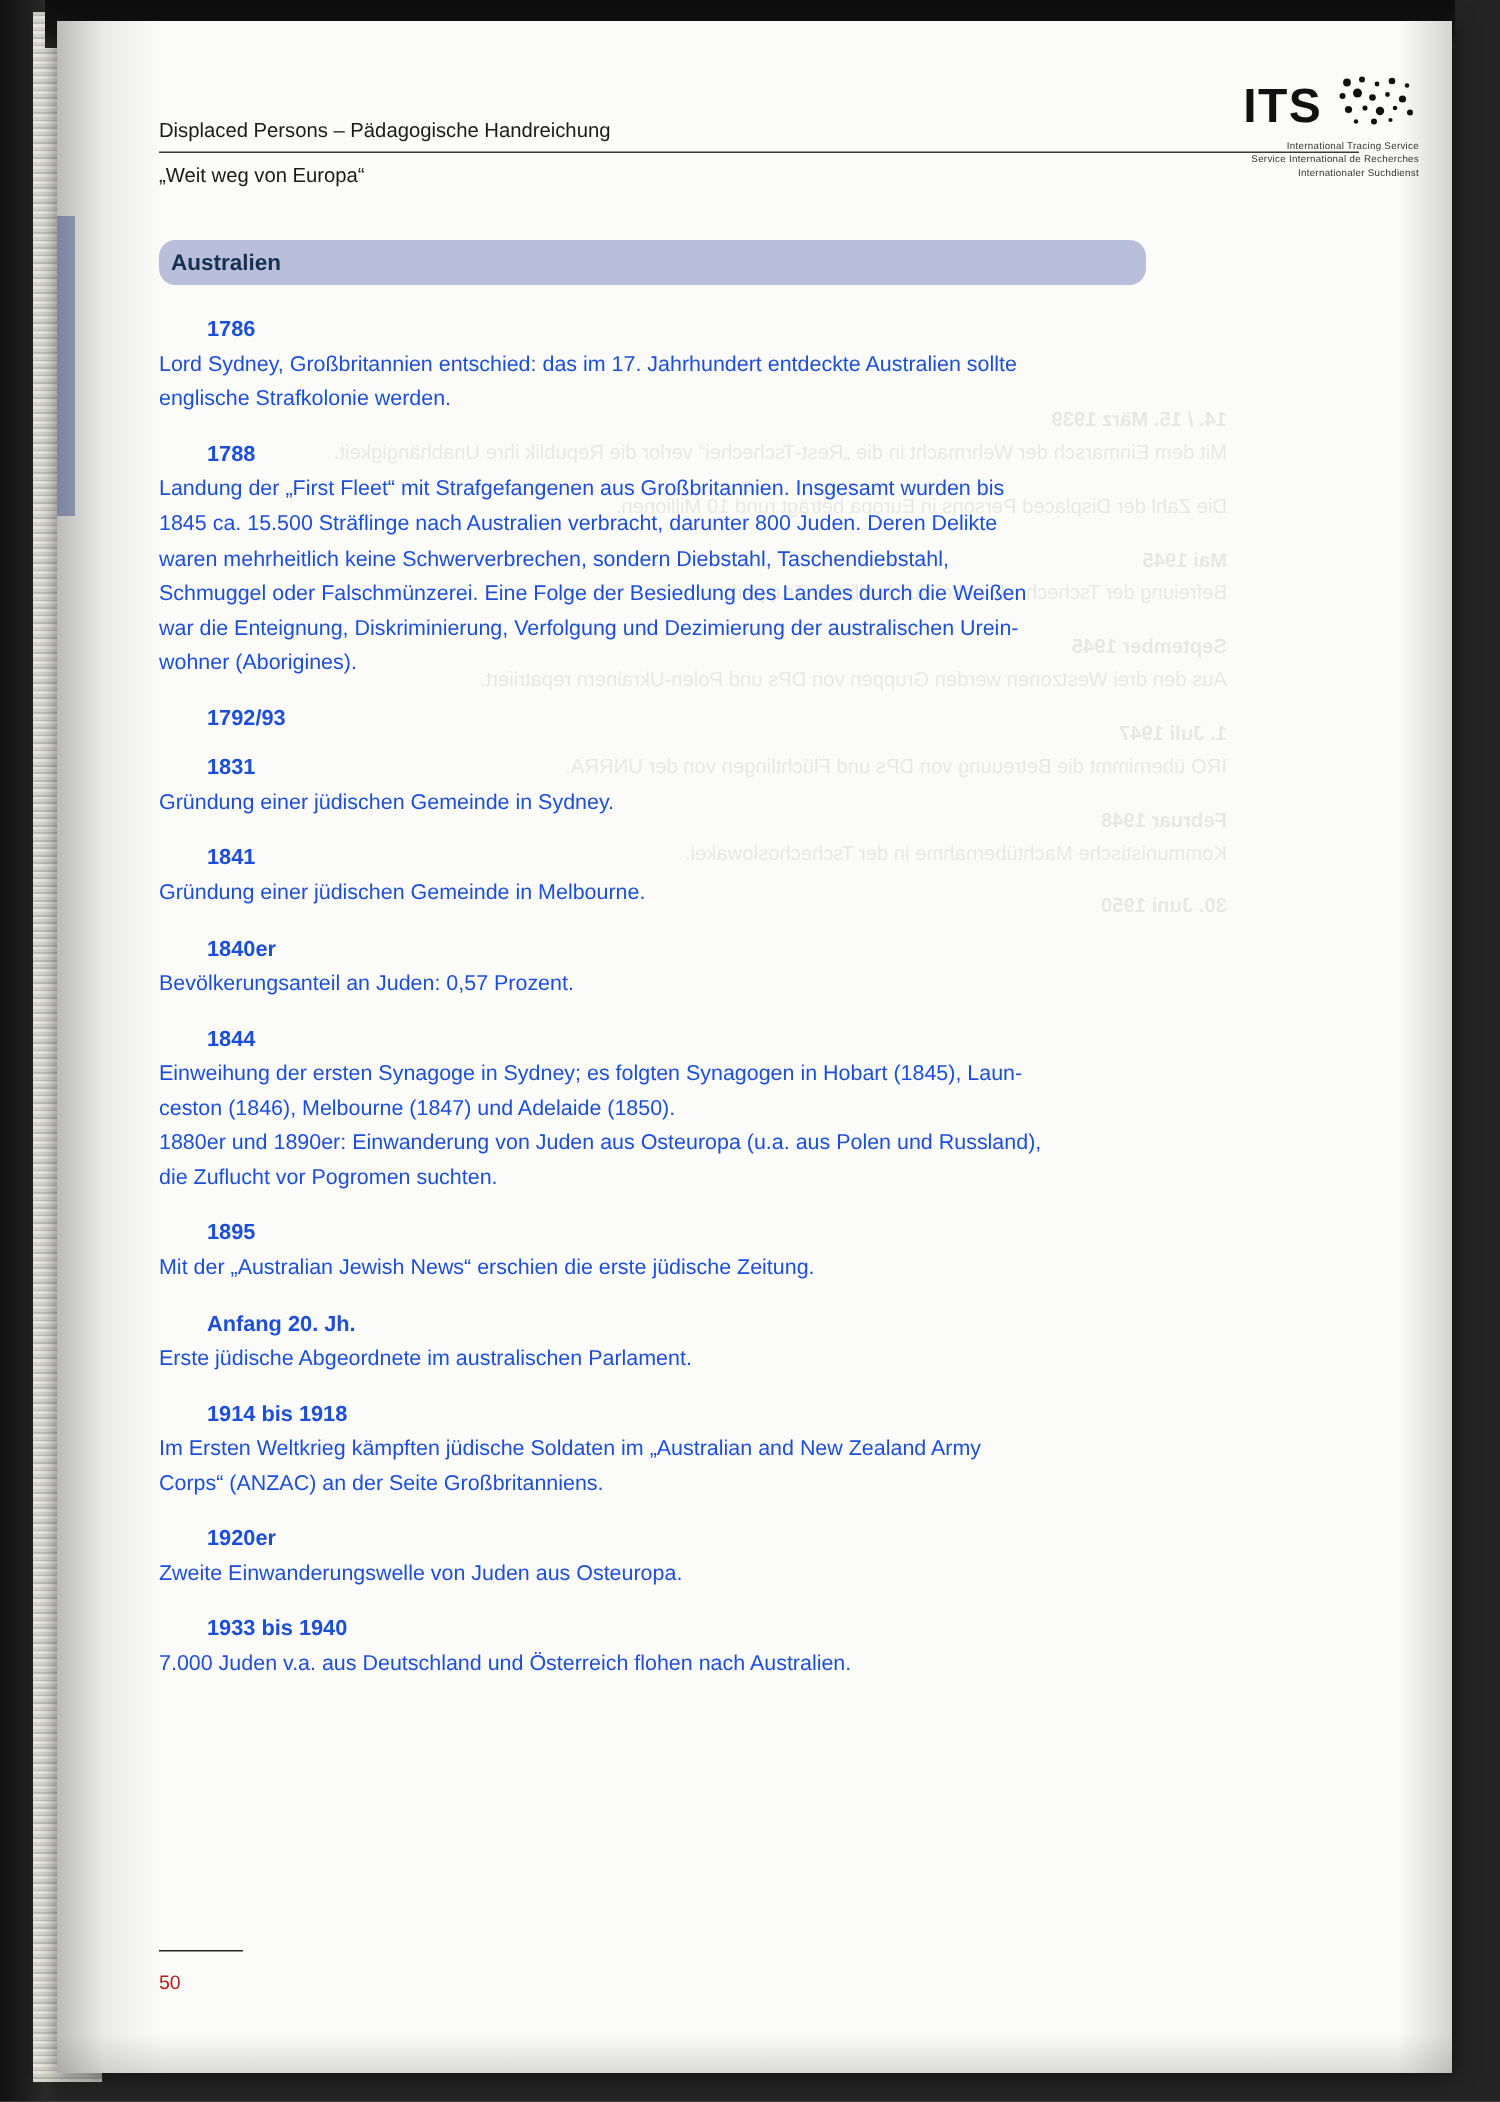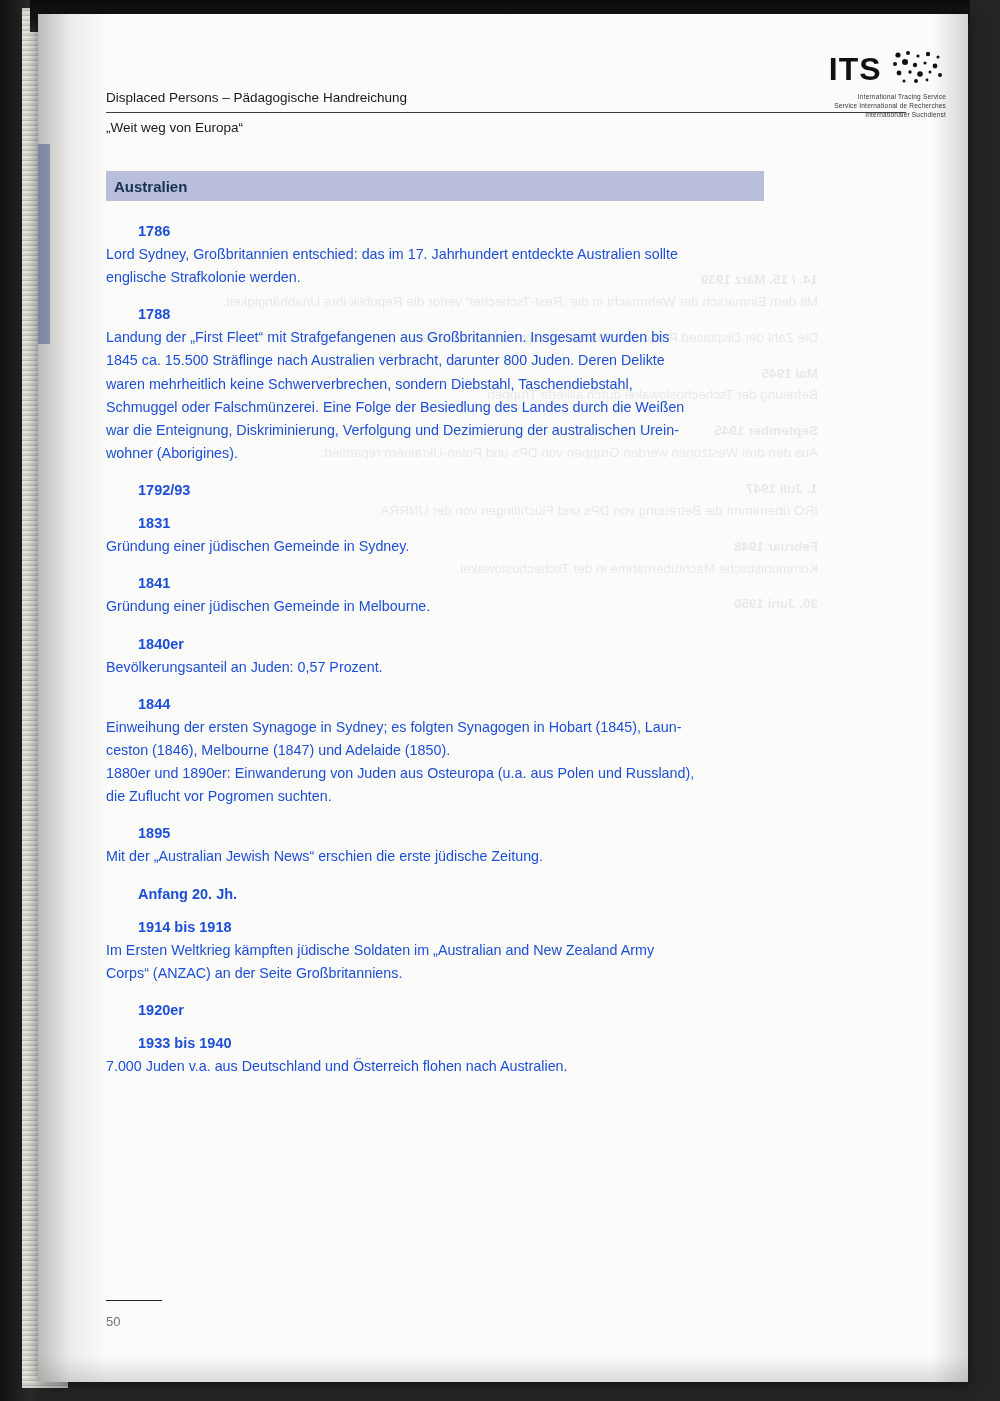--- a/index.html
+++ b/index.html
@@ -112,21 +112,21 @@
     top: 130px;
     width: 12px;
     height: 200px;
     background: #8d9ac4;
     opacity: 0.92;
   }
 
   .content {
     position: absolute;
     left: 68px;
-    top: 76px;
+    top: 65px;
     width: 800px;
   }
 
   
   .logo {
     position: absolute;
     right: 22px;
     top: 36px;
     width: 170px;
     text-align: right;
@@ -170,20 +170,21 @@
 
   .section-banner {
     margin-top: 36px;
     width: 658px;
     height: 30px;
     background: #b9bfdb;
     display: flex;
     align-items: center;
     padding-left: 8px;
     box-sizing: border-box;
+    border-radius: 11px;
   }
   .section-banner span {
     font-size: 15px;
     font-weight: bold;
     color: #15314f;
   }
 
   .entries {
     margin-top: 22px;
   }
@@ -210,21 +211,21 @@
     left: 68px;
     top: 1286px;
     width: 56px;
     border-top: 1px solid #222;
   }
   .page-num {
     position: absolute;
     left: 68px;
     top: 1300px;
     font-size: 13px;
-    color: #737373;
+    color: #b91c1c;
   }
 </style>
 </head>
 <body>
 
 <div class="scan">
   <div class="bg-dark"></div>
   <div class="book-edge"></div>
   <div class="book-edge-top"></div>
 
@@ -353,32 +354,38 @@
 
         <div class="entry">
           <div class="entry-year">1895</div>
           <div class="entry-body">
             <span class="ln">Mit der „Australian Jewish News“ erschien die erste jüdische Zeitung.</span>
           </div>
         </div>
 
         <div class="entry">
           <div class="entry-year">Anfang 20. Jh.</div>
+          <div class="entry-body">
+            <span class="ln">Erste jüdische Abgeordnete im australischen Parlament.</span>
+          </div>
         </div>
 
         <div class="entry">
           <div class="entry-year">1914 bis 1918</div>
           <div class="entry-body">
             <span class="ln">Im Ersten Weltkrieg kämpften jüdische Soldaten im „Australian and New Zealand Army</span>
             <span class="ln">Corps“ (ANZAC) an der Seite Großbritanniens.</span>
           </div>
         </div>
 
         <div class="entry">
           <div class="entry-year">1920er</div>
+          <div class="entry-body">
+            <span class="ln">Zweite Einwanderungswelle von Juden aus Osteuropa.</span>
+          </div>
         </div>
 
         <div class="entry">
           <div class="entry-year">1933 bis 1940</div>
           <div class="entry-body">
             <span class="ln">7.000 Juden v.a. aus Deutschland und Österreich flohen nach Australien.</span>
           </div>
         </div>
 
       </div>

